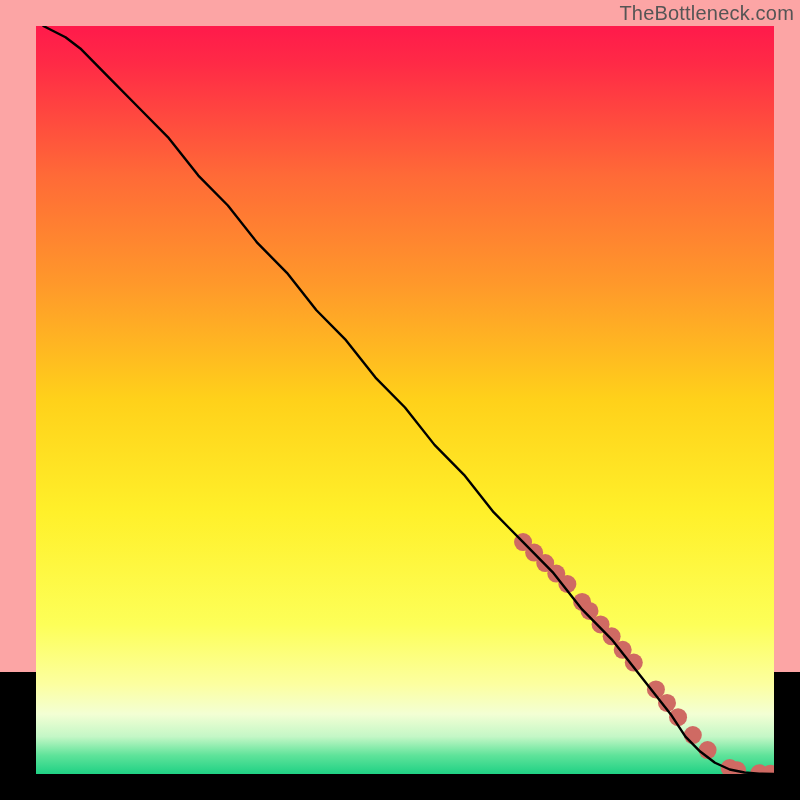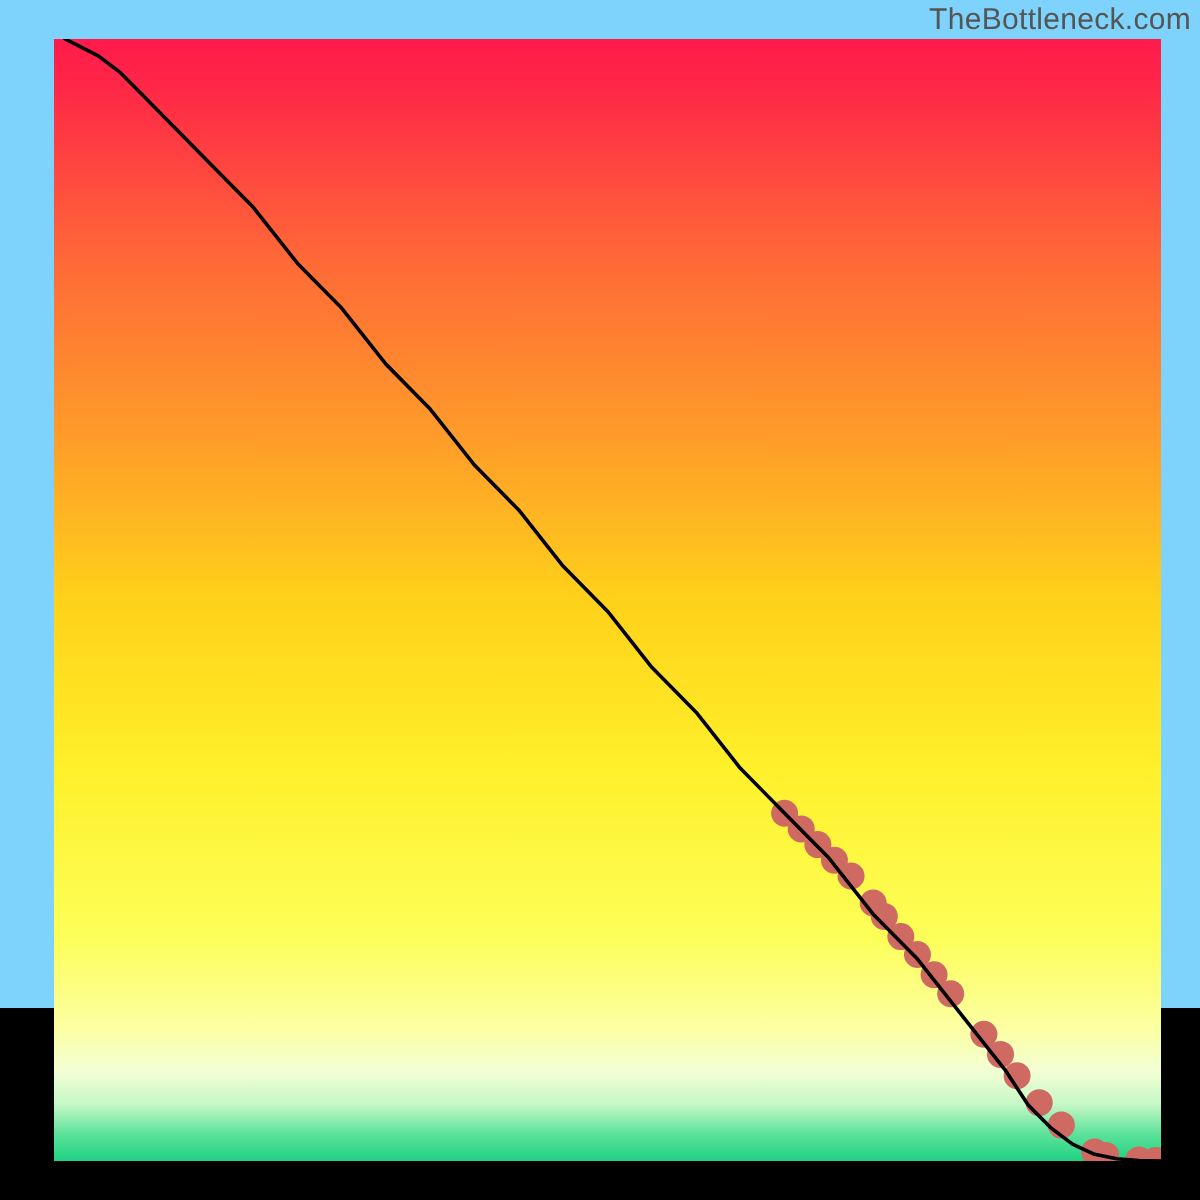--- a/index.html
+++ b/index.html
@@ -8,21 +8,21 @@
     width: 800px;
     height: 800px;
     overflow: hidden;
     background: #000;
     font-family: Arial, Helvetica, sans-serif;
   }
   .frame {
     position: relative;
     width: 800px;
     height: 672px;
-    background: #7dd3fc;
+    background: #fca5a5;
   }
   .watermark {
     position: absolute;
     top: 2px;
     right: 6px;
     color: #555;
     font-size: 20px;
     font-weight: 500;
     letter-spacing: 0.2px;
     z-index: 20;

